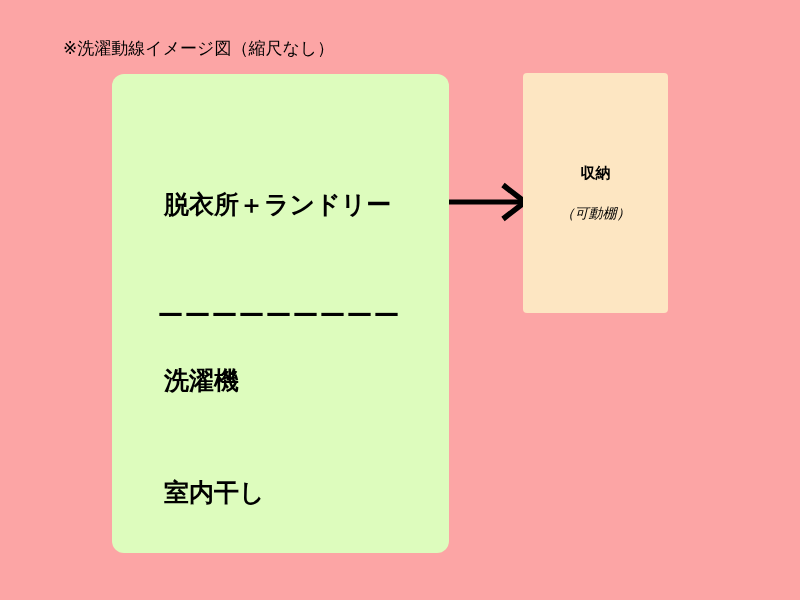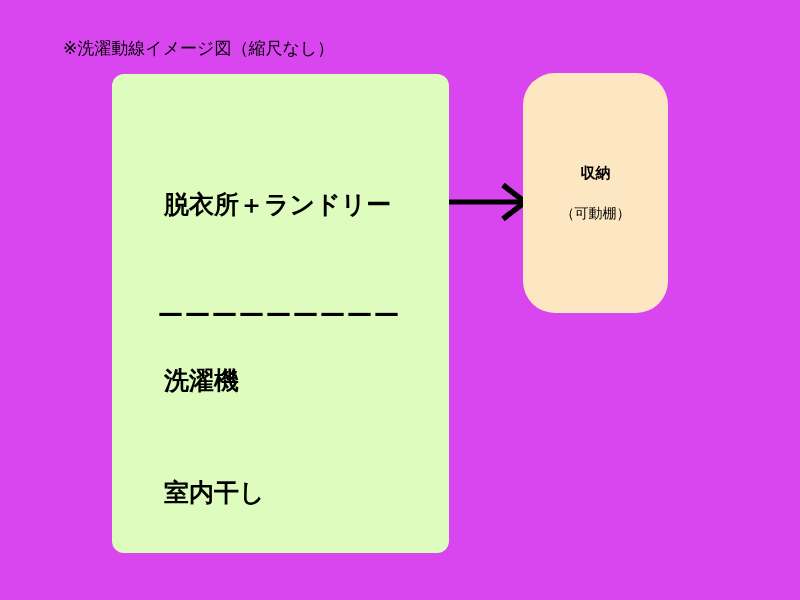--- a/index.html
+++ b/index.html
@@ -4,21 +4,21 @@
 <style>
   html, body {
     margin: 0;
     padding: 0;
     background: #ffffff;
   }
   .canvas {
     position: relative;
     width: 800px;
     height: 600px;
-    background: #d946ef;
+    background: #fca5a5;
     overflow: hidden;
     font-family: "DejaVu Sans", "Liberation Sans", sans-serif;
     color: #000000;
   }
   .title {
     position: absolute;
     left: 63px;
     top: 37px;
     font-size: 17px;
     font-weight: 400;
@@ -59,37 +59,38 @@
     width: 82px;
     height: 40px;
   }
   .storage-box {
     position: absolute;
     left: 523px;
     top: 73px;
     width: 145px;
     height: 240px;
     background: #fde6c2;
-    border-radius: 32px;
+    border-radius: 4px;
     display: flex;
     flex-direction: column;
     align-items: center;
     justify-content: center;
     text-align: center;
   }
   .storage-label {
     font-size: 15px;
     font-weight: 700;
     line-height: 1.3;
   }
   .storage-sublabel {
     font-size: 14px;
     font-weight: 400;
     line-height: 1.3;
     margin-top: 20px;
+    font-style: italic;
   }
 </style>
 </head>
 <body>
 
 <div class="canvas">
 
   <div class="title">※洗濯動線イメージ図（縮尺なし）</div>
 
   <div class="room-box">

